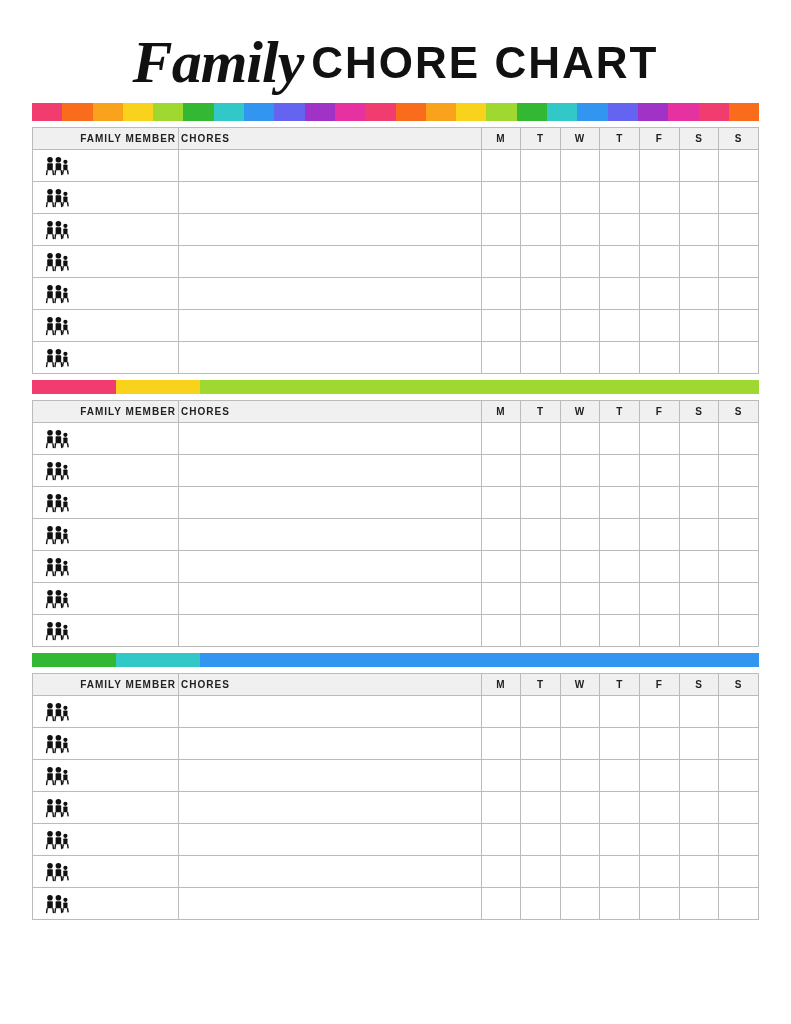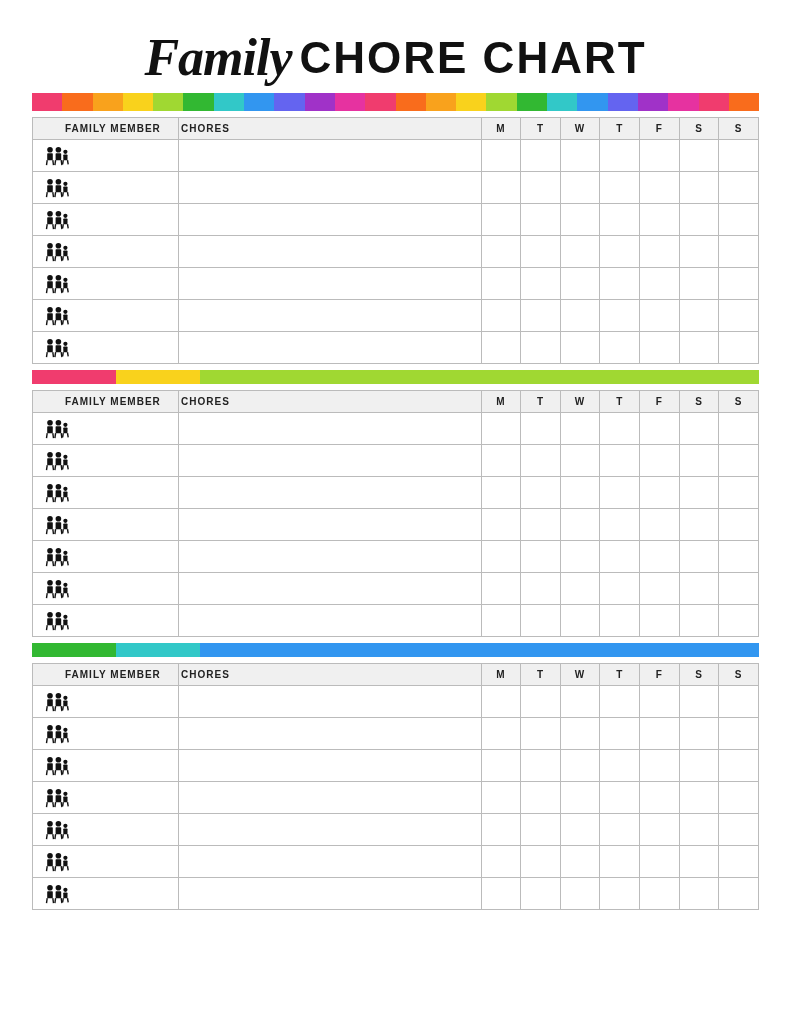--- a/index.html
+++ b/index.html
@@ -31,21 +31,21 @@
       display: flex;
       align-items: center;
       justify-content: center;
       gap: 8px;
     }
 
     .family-text {
       font-family: 'Georgia', serif;
       font-style: italic;
       font-weight: 900;
-      font-size: 52px;
+      font-size: 60px;
       color: #111;
       letter-spacing: -1px;
     }
 
     .chore-chart-text {
       font-family: Arial, sans-serif;
       font-weight: 900;
       font-size: 44px;
       color: #111;
       letter-spacing: 2px;
@@ -89,21 +89,21 @@
       font-weight: 700;
       letter-spacing: 1px;
       text-align: center;
       padding: 5px 2px;
       border: 1px solid #bbb;
       color: #222;
     }
 
     .chore-table th.col-member {
       width: 140px;
-      text-align: left;
+      text-align: right;
       padding-left: 32px;
     }
 
     .chore-table th.col-chores {
       width: 290px;
       text-align: left;
     }
 
     .chore-table th.col-day {
       width: 38px;

